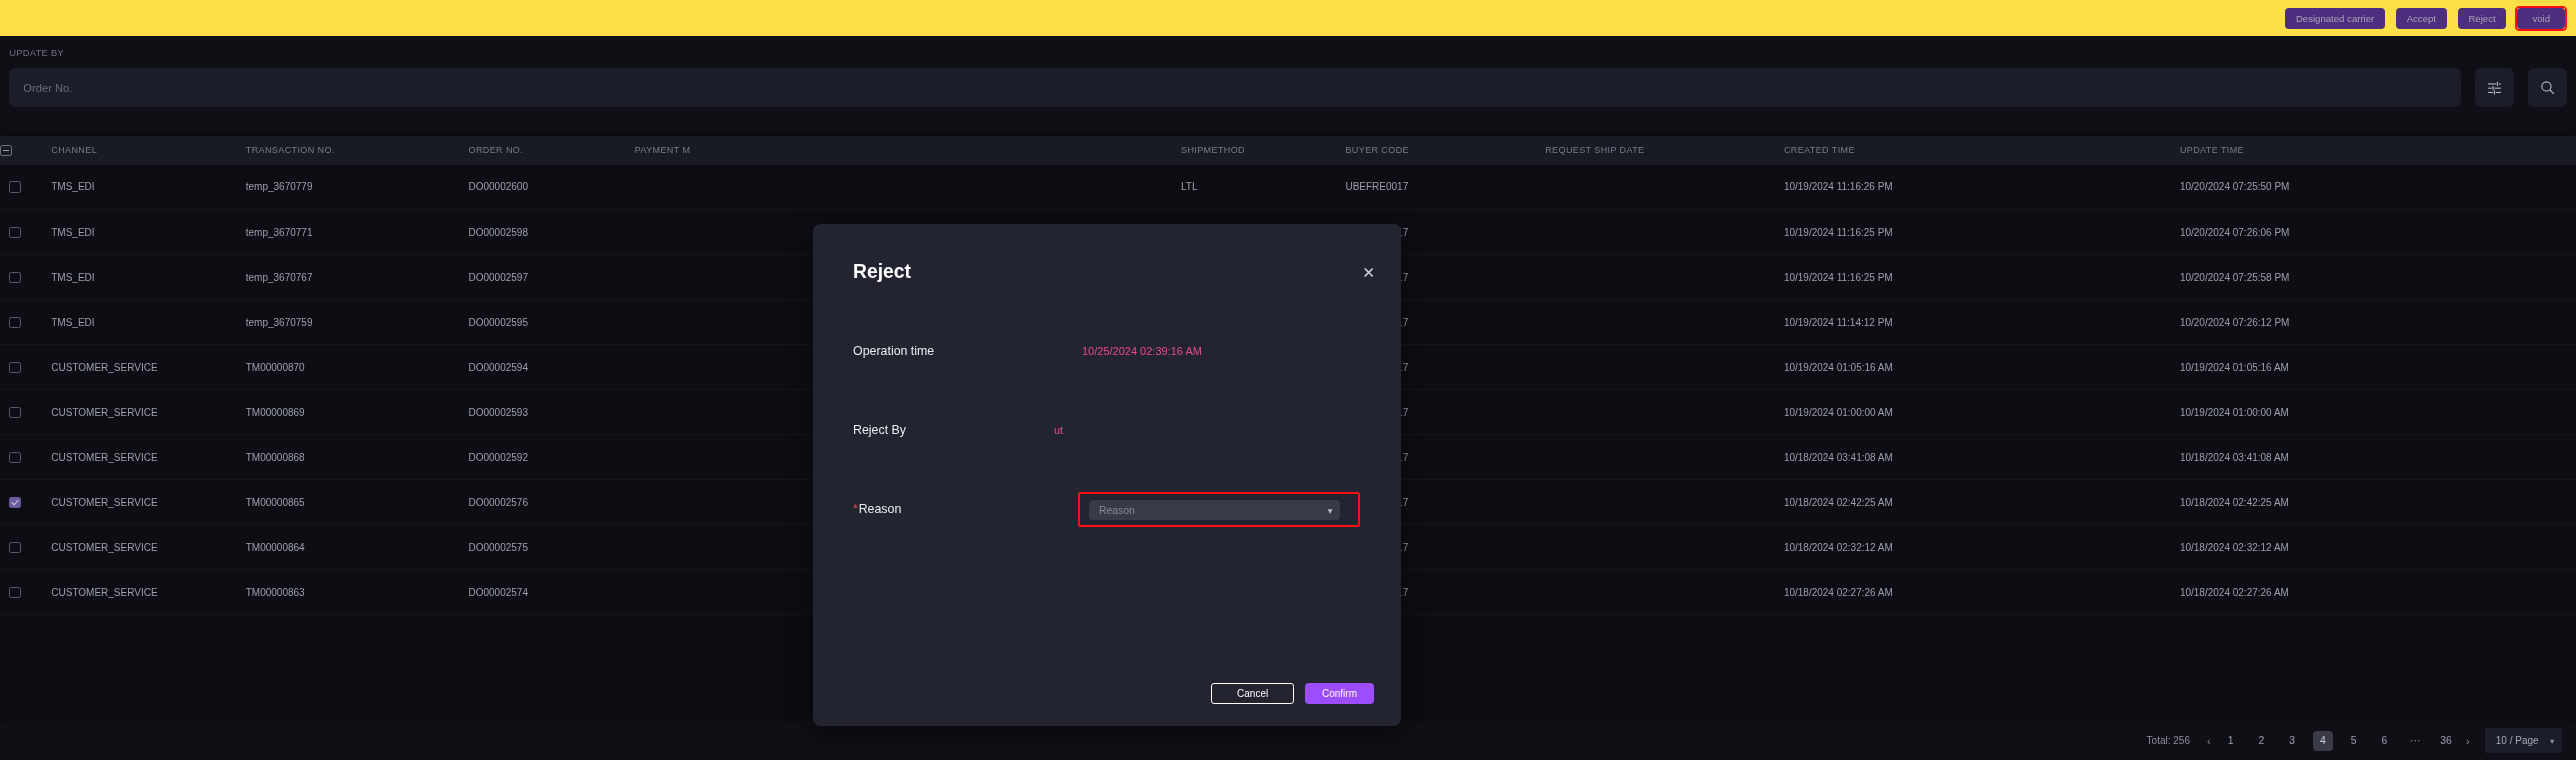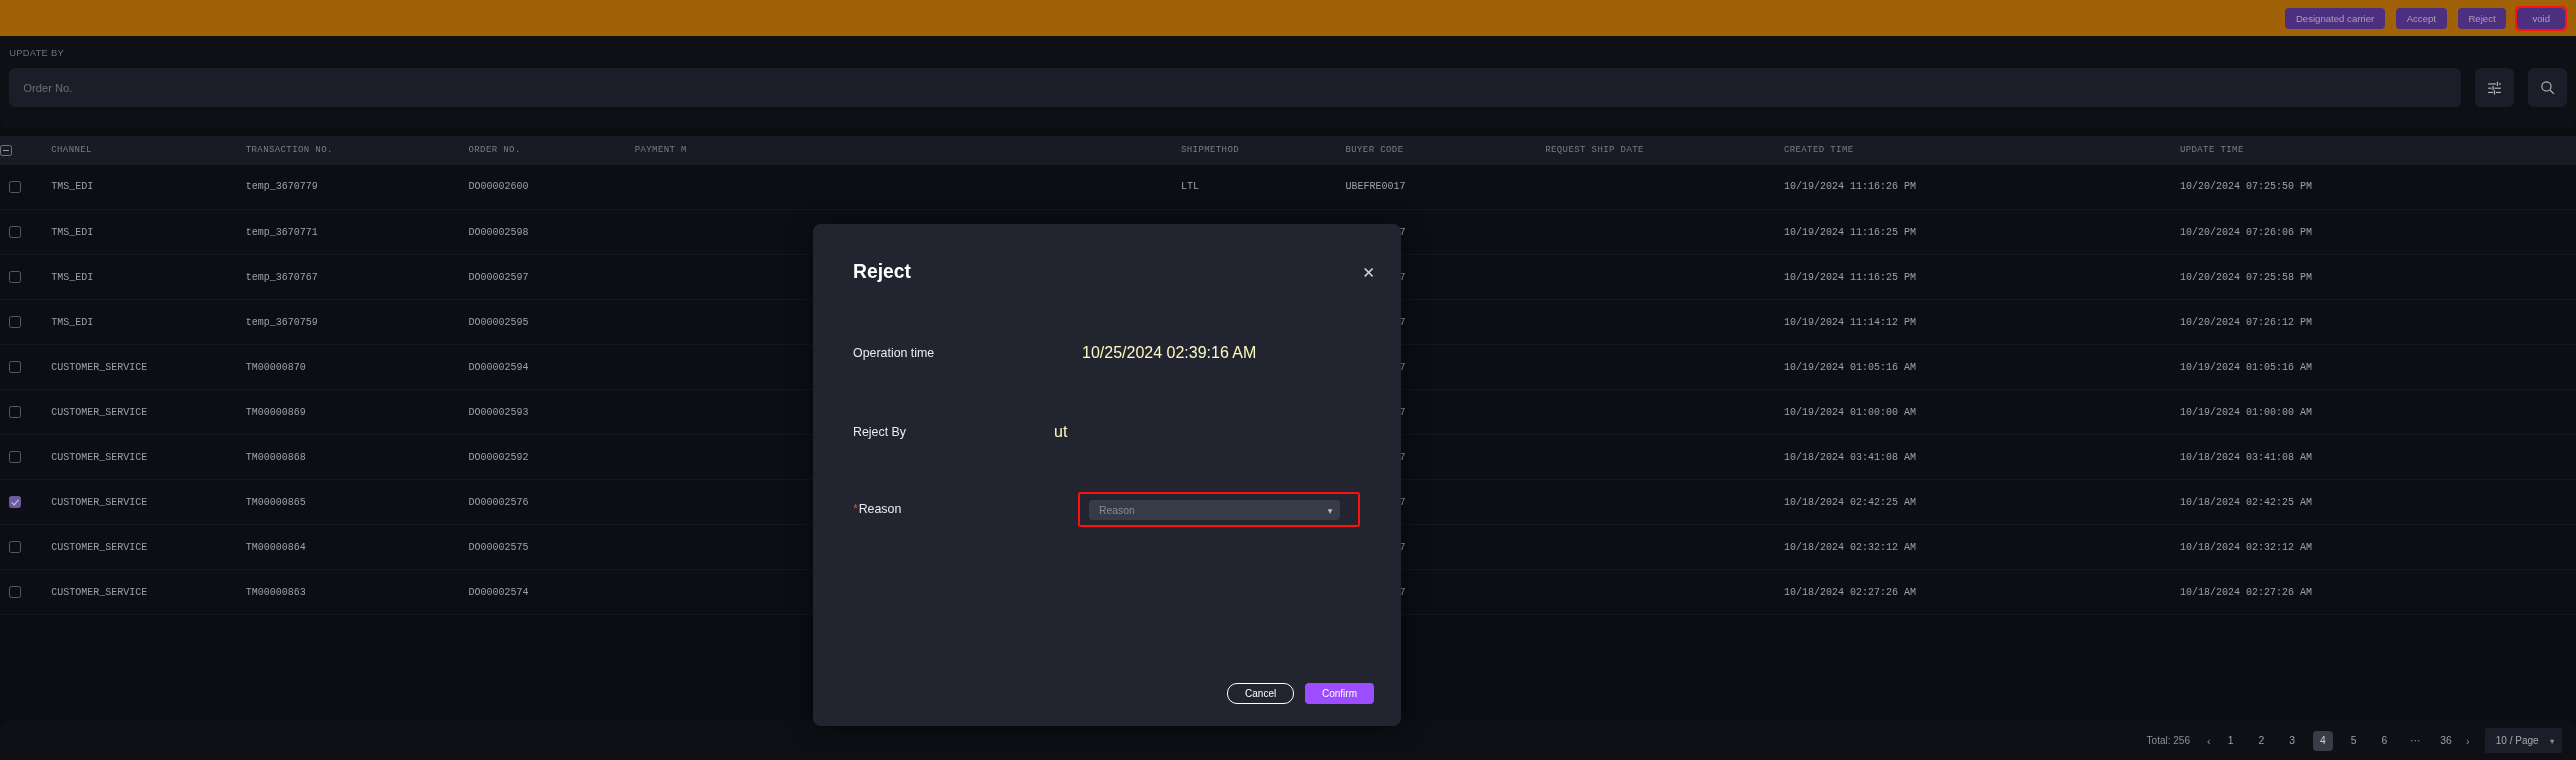--- a/index.html
+++ b/index.html
@@ -7,21 +7,21 @@
     width: 2576px; height: 760px;
     background: #0c0d12;
     font-family: "Liberation Sans", sans-serif;
     overflow: hidden;
   }
   .app { position: relative; width: 2576px; height: 760px; background: #0c0d12; }
 
   
   .topbar {
     position: absolute; top: 0; left: 0; width: 2576px; height: 36px;
-    background: #a16207;
+    background: #fde047;
     display: flex; align-items: center; justify-content: flex-end;
     padding-right: 10.8px;
   }
   .act-btn {
     height: 21px; min-width: 48px;
     border: none; border-radius: 3.9px;
     background: #4d2f80;
     color: #a9a3b5;
     font-size: 9.6px;
     font-family: "Liberation Sans", sans-serif;
@@ -70,21 +70,20 @@
     border: none; border-radius: 6.2px;
     display: flex; align-items: center; justify-content: center;
     cursor: pointer;
   }
   .icon-btn svg { width: 17px; height: 17px; stroke: #b6bac4; fill: none; stroke-width: 1.6; }
 
   
   .tablewrap {
     position: absolute; top: 136px; left: 0; width: 2576px; height: 586px;
     background: #0c0d12;
-    font-family: Liberation Mono, monospace;
   }
   table.grid { width: 2576px; border-collapse: collapse; table-layout: fixed; }
   table.grid thead th {
     height: 28.6px;
     background: #181a24;
     color: #797d89;
     font-size: 9px;
     font-weight: normal;
     letter-spacing: 0.4px;
     text-align: left;
@@ -173,21 +172,21 @@
     color: #cfd3dc; font-size: 15.4px; cursor: pointer;
     background: none; border: none;
     font-family: "Liberation Sans", sans-serif;
   }
   .m-row {
     position: absolute; left: 40px; right: 40px;
     display: flex; align-items: center;
   }
   .m-label { width: 201px; color: #e9ecf2; font-size: 12.4px; }
   .m-label .star { color: #e8452c; margin-right: 0.8px; }
-  .m-value { color: #fef9c3; font-size: 16px; }
+  .m-value { color: #ec4899; font-size: 11px; }
   .r-opt { top: 120px; gap: 28px; }
   .r-by  { top: 199px; }
   .r-rsn { top: 278px; }
 
   .sel-highlight {
     position: absolute; left: 265px; top: 268px;
     width: 282px; height: 35px;
     border: 2.3px solid #ff0f0f; border-radius: 2.3px;
     z-index: 2;
   }
@@ -211,23 +210,23 @@
     padding: 7.7px 9.3px;
     resize: none; outline: none;
   }
   .m-note::placeholder { color: #7d828d; }
 
   .m-actions {
     position: absolute; right: 27px; bottom: 21.6px;
     display: flex; align-items: center;
   }
   .btn-cancel {
-    height: 21px; padding: 0 17px;
+    height: 21px; padding: 0 25px;
     background: transparent; color: #ffffff;
-    border: 0.8px solid #ffffff; border-radius: 10px;
+    border: 0.8px solid #ffffff; border-radius: 3px;
     font-size: 10px; cursor: pointer;
     font-family: "Liberation Sans", sans-serif;
   }
   .btn-confirm {
     height: 21px; padding: 0 17px; margin-left: 10.8px;
     background: #9b4dff; color: #ffffff;
     border: none; border-radius: 3.9px;
     font-size: 10px; cursor: pointer;
     font-family: "Liberation Sans", sans-serif;
   }

